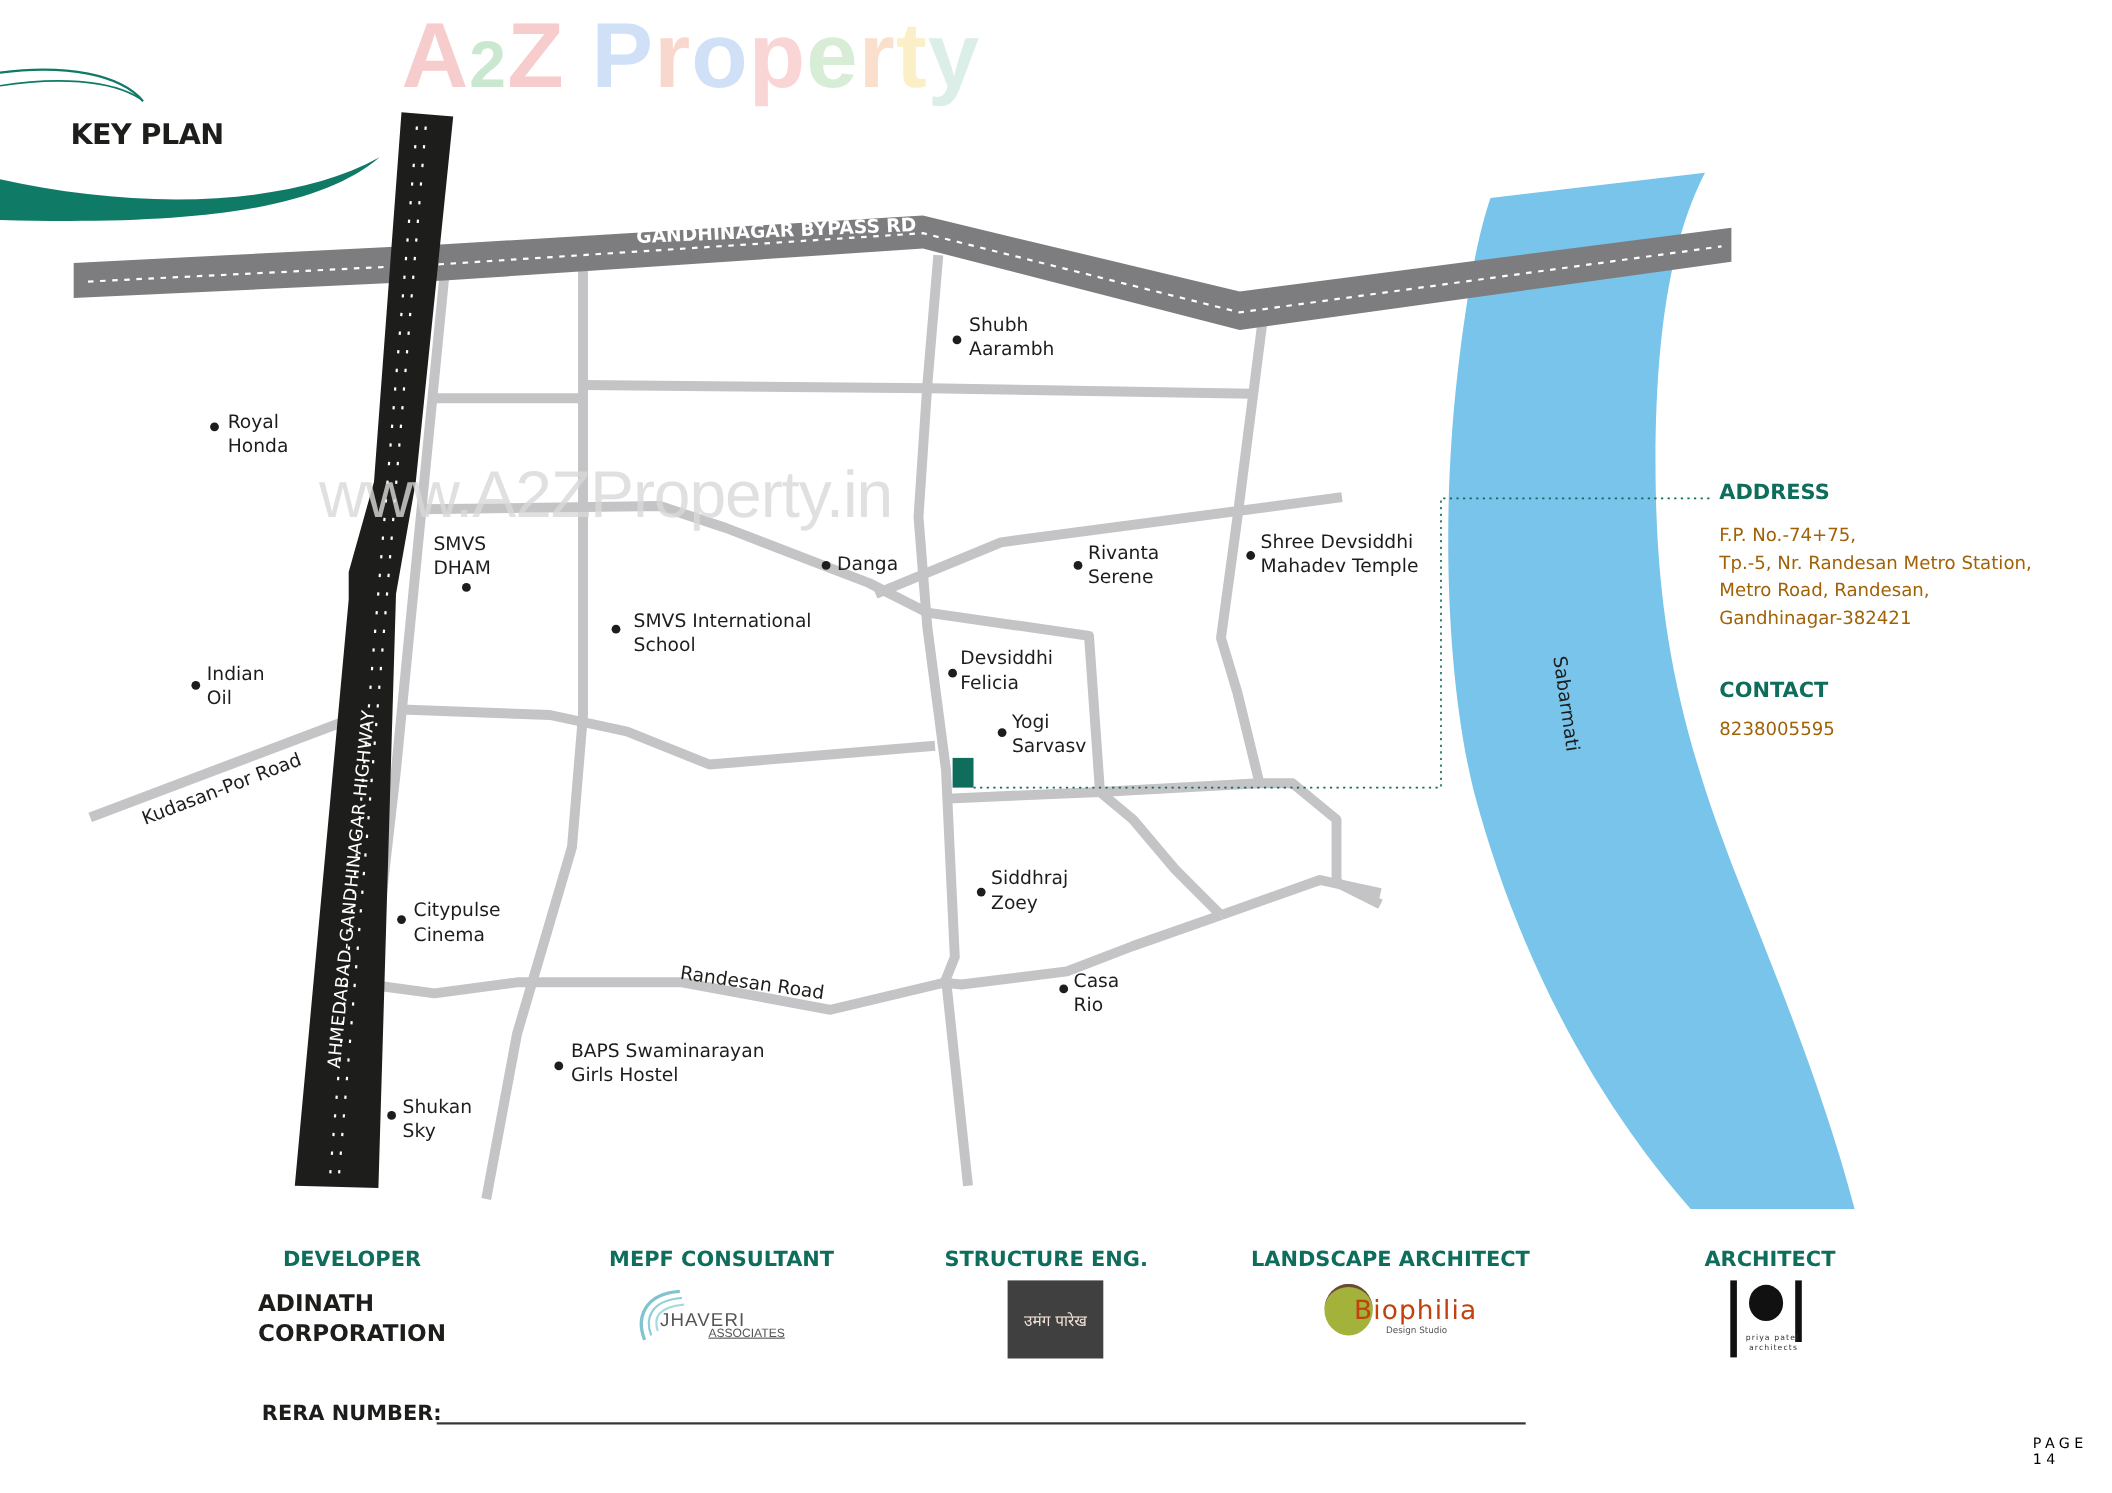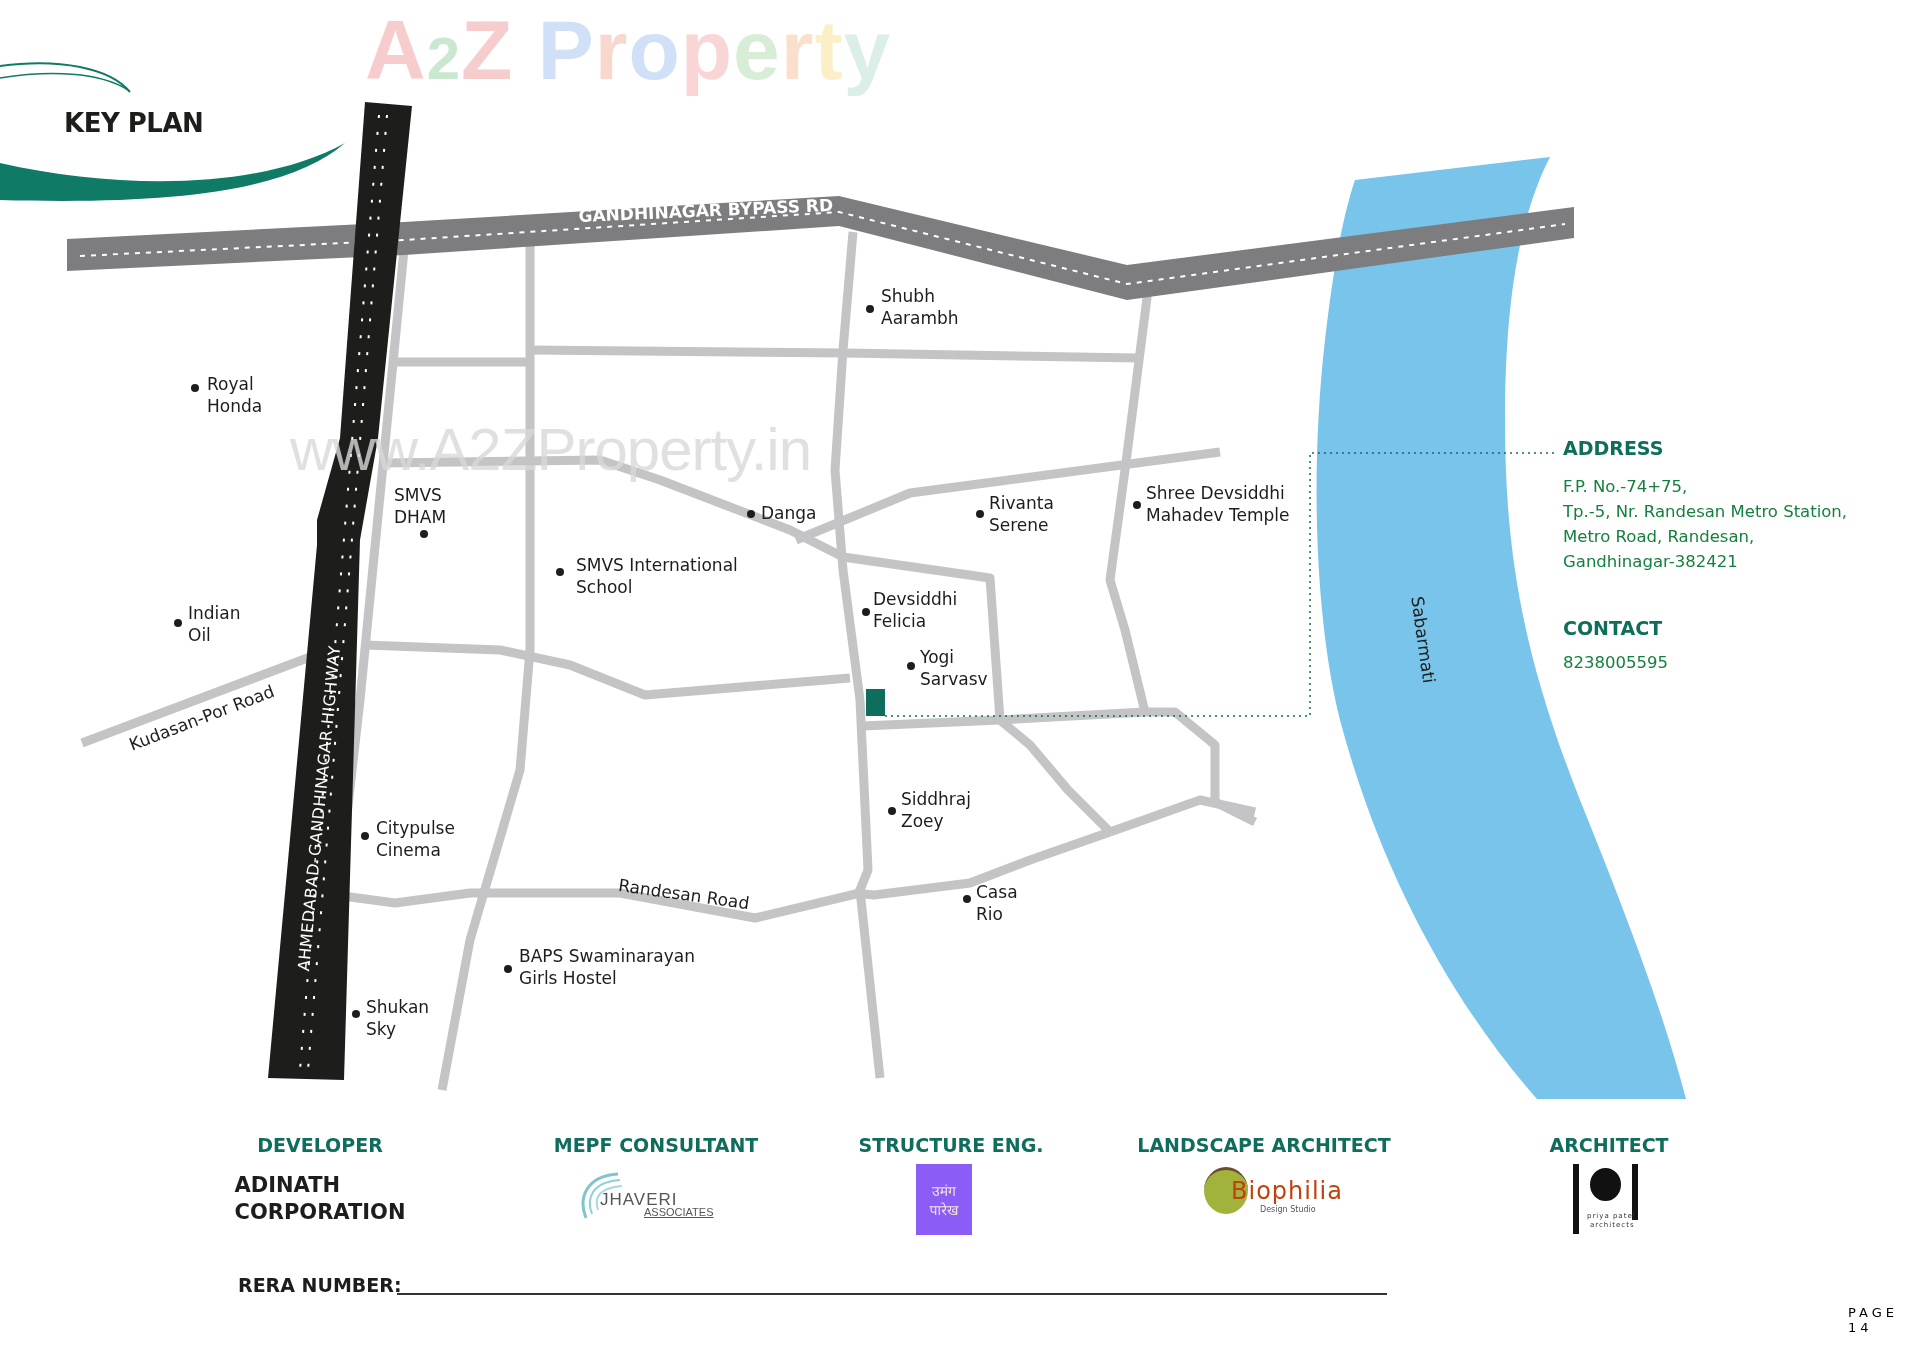--- a/index.html
+++ b/index.html
@@ -3,21 +3,21 @@
 <meta charset="utf-8">
 <style>
   html, body { margin:0; padding:0; background:#ffffff; }
   body { width:1920px; height:1357px; position:relative; overflow:hidden; font-family:"Liberation Sans", "DejaVu Sans", sans-serif; color:#1d1d1b; }
   #map-svg { position:absolute; left:0; top:0; width:1920px; height:1357px; }
   .label { position:absolute; font-family:"DejaVu Sans", sans-serif; font-size:17px; line-height:22px; color:#1d1d1b; white-space:nowrap; }
   .place { position:absolute; }
   .place .dot { position:absolute; width:8px; height:8px; border-radius:50%; background:#1d1d1b; }
   .place .name { position:absolute; font-family:"DejaVu Sans", sans-serif; font-size:17px; line-height:22px; white-space:pre; color:#1d1d1b; }
   .heading { position:absolute; font-family:"DejaVu Sans", sans-serif; font-weight:bold; font-size:19px; color:#0f6d5c; letter-spacing:0px; white-space:nowrap; }
-  .info-text { position:absolute; font-family:"DejaVu Sans", sans-serif; font-size:16.5px; line-height:25px; color:#15803d; white-space:pre; }
+  .info-text { position:absolute; font-family:"DejaVu Sans", sans-serif; font-size:16.5px; line-height:25px; color:#a16207; white-space:pre; }
   .credit-head { position:absolute; font-family:"DejaVu Sans", sans-serif; font-weight:bold; font-size:19px; color:#0f6d5c; white-space:nowrap; transform:translateX(-50%); }
   .key-plan { position:absolute; left:64px; top:108px; font-family:"DejaVu Sans", sans-serif; font-weight:bold; font-size:26px; color:#1d1d1b; letter-spacing:-0.5px; }
   .watermark-top { position:absolute; left:365px; top:2px; font-family:"Liberation Sans", sans-serif; font-weight:bold; font-size:84px; letter-spacing:1px; opacity:0.55; }
   .watermark-mid { position:absolute; left:290px; top:415px; font-family:"Liberation Sans", sans-serif; font-size:60px; color:#d9d9d9; opacity:0.8; letter-spacing:-1px; }
   .dev-name { position:absolute; left:320px; top:1172px; transform:translateX(-50%); text-align:left; font-family:"DejaVu Sans", sans-serif; font-weight:bold; font-size:21px; line-height:27px; color:#1d1d1b; }
   .rera { position:absolute; left:238px; top:1274px; font-family:"DejaVu Sans", sans-serif; font-weight:bold; font-size:19px; color:#1d1d1b; }
   .rera-line { position:absolute; left:397px; top:1293px; width:990px; height:2px; background:#333; }
   .page-num { position:absolute; left:1848px; top:1305px; font-family:"DejaVu Sans", sans-serif; font-size:13px; letter-spacing:4px; color:#000000; }
   .logo { position:absolute; }
 </style>
@@ -173,21 +173,21 @@
   <svg width="60" height="56" style="position:absolute;left:0;top:0;">
     <path d="M8 50 C0 30 8 8 40 6" stroke="#7fc4cf" stroke-width="3" fill="none"></path>
     <path d="M14 46 C8 30 14 14 42 12" stroke="#8ccfd8" stroke-width="2" fill="none"></path>
     <path d="M20 42 C16 30 20 20 44 18" stroke="#a4dbe0" stroke-width="2" fill="none"></path>
   </svg>
   <span style="position:absolute;left:22px;top:22px;font-family:'Liberation Sans',sans-serif;font-size:17px;color:#555;letter-spacing:1px;">JHAVERI</span>
   <span style="position:absolute;left:66px;top:38px;font-family:'Liberation Sans',sans-serif;font-size:11px;color:#555;text-decoration:underline;">ASSOCIATES</span>
 </div>
 
 <div class="credit-head" style="left:951px;top:1134px;">STRUCTURE ENG.</div>
-<div class="logo" style="left:916px;top:1164px;width:56px;height:71px;background:#8b5cf6;display:flex;align-items:center;justify-content:center;">
+<div class="logo" style="left:916px;top:1164px;width:87px;height:71px;background:#404040;display:flex;align-items:center;justify-content:center;">
   <span style="font-family:'DejaVu Sans',sans-serif;font-size:14px;color:#f4e2d8;text-align:center;">उमंग पारेख</span>
 </div>
 
 <div class="credit-head" style="left:1264px;top:1134px;">LANDSCAPE ARCHITECT</div>
 <div class="logo" style="left:1202px;top:1165px;width:130px;height:70px;">
   <div style="position:absolute;left:2px;top:2px;width:44px;height:44px;border-radius:50%;background:#a3b23a;border-top:3px solid #6b4b33;"></div>
   <span style="position:absolute;left:29px;top:12px;font-family:'DejaVu Sans',sans-serif;font-size:24px;color:#c2410c;letter-spacing:1px;">Biophilia</span>
   <span style="position:absolute;left:58px;top:40px;font-family:'DejaVu Sans',sans-serif;font-size:8px;color:#555;">Design Studio</span>
 </div>
 

